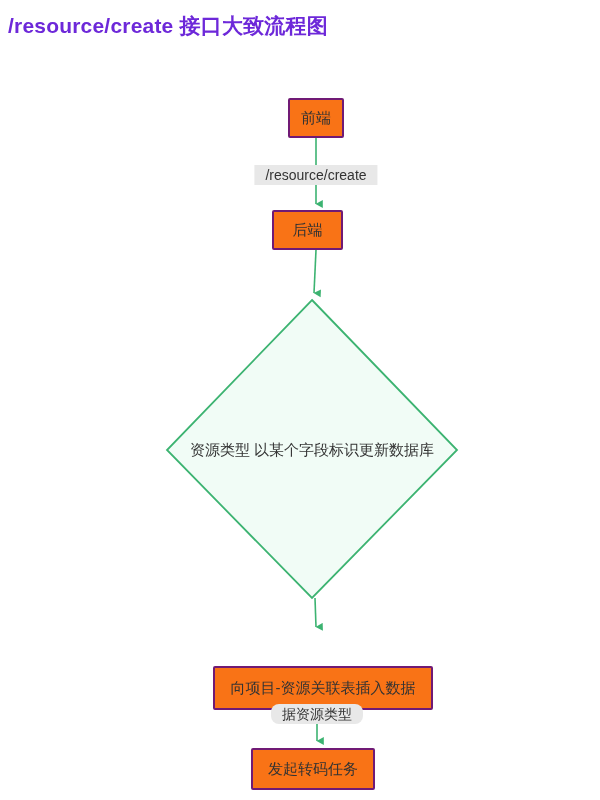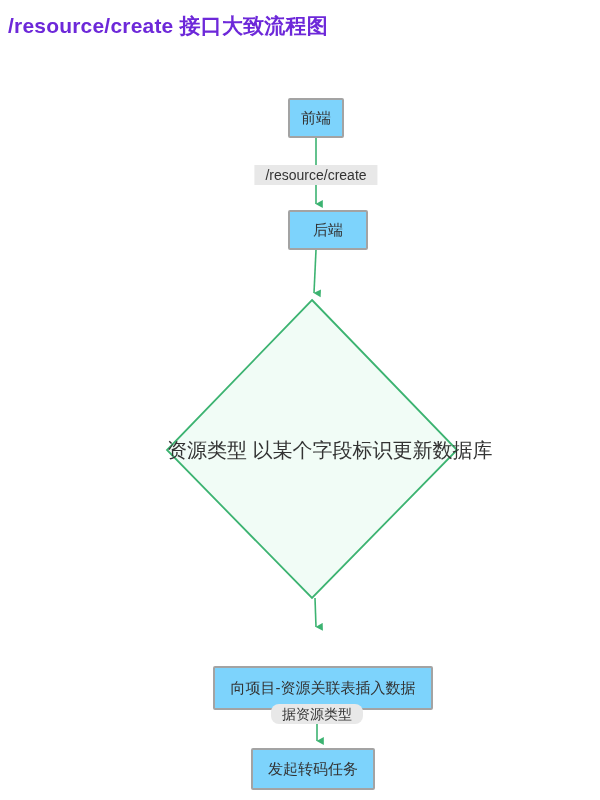--- a/index.html
+++ b/index.html
@@ -33,37 +33,38 @@
     left: 0;
     top: 0;
     width: 600px;
     height: 800px;
   }
 
   
   .node-box {
     position: absolute;
     box-sizing: border-box;
-    border: 2px solid #a3a3a3;
-    background: #7dd3fc;
+    border: 2px solid #701a75;
+    background: #f97316;
     border-radius: 2px;
     display: flex;
     align-items: center;
     justify-content: center;
     color: #333333;
     font-size: 15px;
     white-space: nowrap;
   }
 
   .node-diamond-label {
     position: absolute;
     display: flex;
     align-items: center;
+    justify-content: center;
     color: #333333;
-    font-size: 20px;
+    font-size: 15px;
     white-space: nowrap;
     pointer-events: none;
   }
 
   .edge-label {
     position: absolute;
     background: #e8e8e8;
     color: #333333;
     font-size: 14px;
     padding: 1px 11px;
@@ -93,21 +94,21 @@
 
   <line x1="315" y1="598" x2="316" y2="627" stroke="#3cb371" stroke-width="1.6" marker-end="url(#arrow)"></line>
 
   <line x1="317" y1="678" x2="317" y2="741" stroke="#3cb371" stroke-width="1.6" marker-end="url(#arrow)"></line>
 </svg>
 
 <div class="node-box" style="left:288px; top:98px; width:56px; height:40px;">
   <span>前端</span>
 </div>
 
-<div class="node-box" style="left:288px; top:210px; width:80px; height:40px;">
+<div class="node-box" style="left:272px; top:210px; width:71px; height:40px;">
   <span>后端</span>
 </div>
 
 <div class="node-diamond-label" style="left:167px; top:436px; width:290px; height:28px;">
   <span>资源类型 以某个字段标识更新数据库</span>
 </div>
 
 <div class="node-box" style="left:213px; top:634px; width:220px; height:44px;margin-top:32px;">
   <span>向项目-资源关联表插入数据</span>
 </div>

